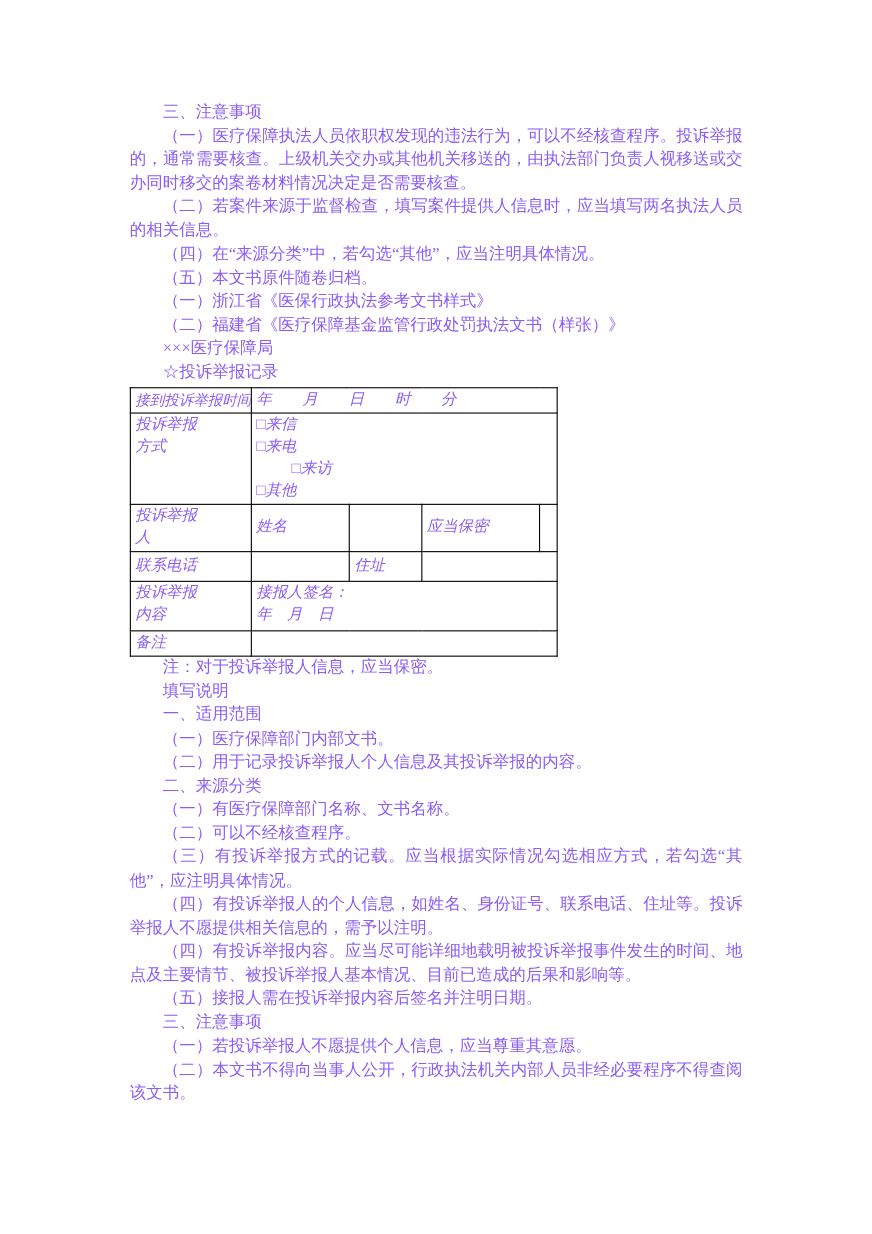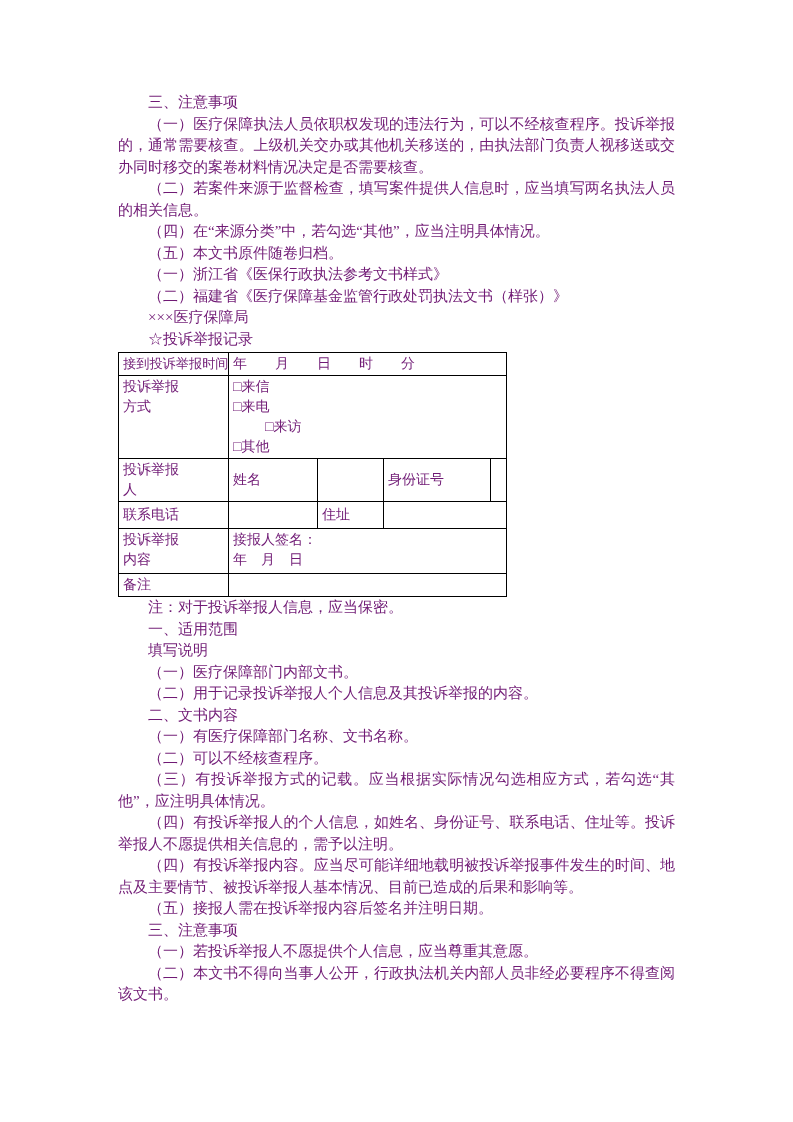--- a/index.html
+++ b/index.html
@@ -5,36 +5,37 @@
   html, body { margin: 0; padding: 0; background: #ffffff; }
   .page {
     width: 793px;
     height: 1122px;
     box-sizing: border-box;
     padding: 92px 118px 0 118px;
     background: #ffffff;
     font-family: "Liberation Serif", "DejaVu Serif", serif;
     font-size: 15px;
     line-height: 21.5px;
-    color: #701a75;
+    color: #8b5cf6;
     overflow: hidden;
   }
   .page p {
     margin: 0;
     text-indent: 2em;
     text-align: justify;
   }
   
   table.form {
     border-collapse: collapse;
     table-layout: fixed;
     width: 388px;
     margin: 2px 0 0 0;
     font-size: 14px;
     line-height: 20px;
+    font-style: italic;
   }
   table.form td {
     border: 1px solid #000000;
     padding: 1px 4px;
     vertical-align: middle;
     overflow: hidden;
   }
   table.form td.top { vertical-align: top; }
   table.form .lbl span { display: block; }
   td.tight { font-size: 13.2px; white-space: nowrap; padding-left: 2px; padding-right: 1px; }
@@ -93,21 +94,21 @@
         </div>
       </td>
     </tr>
     <tr class="r3">
       <td class="lbl">
         <span>投诉举报</span>
         <span>人</span>
       </td>
       <td>姓名</td>
       <td></td>
-      <td>身份证号</td>
+      <td>应当保密</td>
       <td></td>
     </tr>
     <tr class="r4">
       <td>联系电话</td>
       <td></td>
       <td>住址</td>
       <td colspan="2"></td>
     </tr>
     <tr class="r5">
       <td class="lbl top">
@@ -120,25 +121,25 @@
       </td>
     </tr>
     <tr class="r6">
       <td>备注</td>
       <td colspan="4"></td>
     </tr>
   </tbody>
     </table>
 
   <p>注：对于投诉举报人信息，应当保密。</p>
+  <p>填写说明</p>
   <p>一、适用范围</p>
-  <p>填写说明</p>
   <p>（一）医疗保障部门内部文书。</p>
   <p>（二）用于记录投诉举报人个人信息及其投诉举报的内容。</p>
-  <p>二、文书内容</p>
+  <p>二、来源分类</p>
   <p>（一）有医疗保障部门名称、文书名称。</p>
   <p>（二）可以不经核查程序。</p>
   <p>（三）有投诉举报方式的记载。应当根据实际情况勾选相应方式，若勾选“其他”，应注明具体情况。</p>
   <p>（四）有投诉举报人的个人信息，如姓名、身份证号、联系电话、住址等。投诉举报人不愿提供相关信息的，需予以注明。</p>
   <p>（四）有投诉举报内容。应当尽可能详细地载明被投诉举报事件发生的时间、地点及主要情节、被投诉举报人基本情况、目前已造成的后果和影响等。</p>
   <p>（五）接报人需在投诉举报内容后签名并注明日期。</p>
   <p>三、注意事项</p>
   <p>（一）若投诉举报人不愿提供个人信息，应当尊重其意愿。</p>
   <p>（二）本文书不得向当事人公开，行政执法机关内部人员非经必要程序不得查阅该文书。</p>
 

